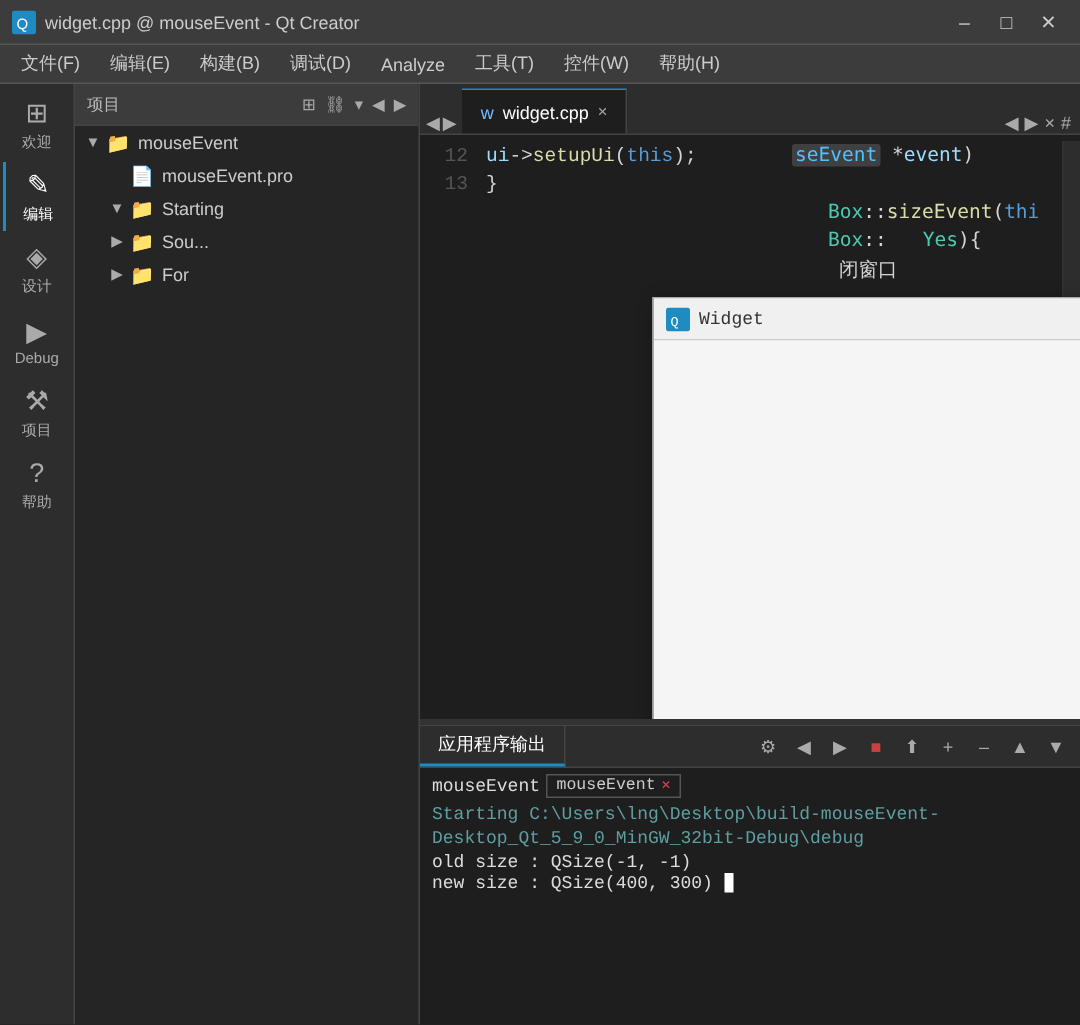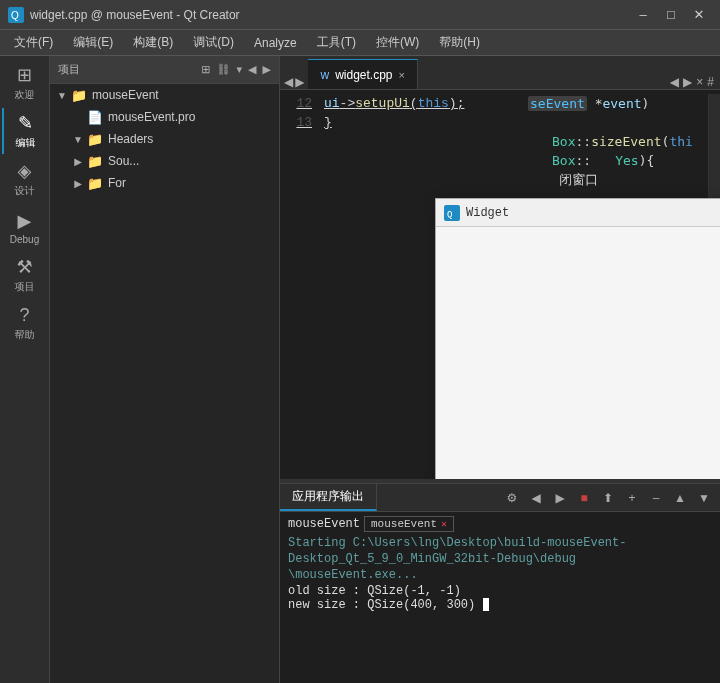--- a/index.html
+++ b/index.html
@@ -372,21 +372,21 @@
       <span class="tree-label">mouseEvent</span>
     </div>
     <div class="tree-item" style="padding-left:20px;">
       <span class="tree-arrow"> </span>
       <span class="tree-icon file-icon">📄</span>
       <span class="tree-label">mouseEvent.pro</span>
     </div>
     <div class="tree-item" style="padding-left:20px;">
       <span class="tree-arrow">▼</span>
       <span class="tree-icon folder-icon">📁</span>
-      <span class="tree-label">Headers</span>
+      <span class="tree-label">Starting</span>
     </div>
     <div class="tree-item" style="padding-left:20px;">
       <span class="tree-arrow">▶</span>
       <span class="tree-icon folder-icon">📁</span>
       <span class="tree-label">Sou...</span>
     </div>
     <div class="tree-item" style="padding-left:20px;">
       <span class="tree-arrow">▶</span>
       <span class="tree-icon folder-icon">📁</span>
       <span class="tree-label">For</span>
@@ -410,21 +410,21 @@
         <span style="cursor:pointer;">▶</span>
         <span style="cursor:pointer;">×</span>
         <span style="cursor:pointer;">#</span>
       </div>
     </div>
 
     <div style="flex:1;display:flex;flex-direction:column;overflow:hidden;position:relative;">
       <div class="editor-content">
 
         <div style="display:flex;height:100%;">
-          <div style="flex:1;padding-left:4px;overflow:hidden;text-decoration:underline;">
+          <div style="flex:1;padding-left:4px;overflow:hidden;">
             <div class="code-line">
               <span class="line-num">12</span>
               <span class="line-content"><span class="var">ui</span><span class="op">-&gt;</span><span class="fn">setupUi</span><span class="punc">(</span><span class="kw">this</span><span class="punc">);</span></span>
             </div>
             <div class="code-line">
               <span class="line-num">13</span>
               <span class="line-content"><span class="punc">}</span></span>
             </div>
           </div>
 
@@ -507,21 +507,20 @@
         <div class="bottom-content">
           <div style="display:flex;align-items:center;margin-bottom:4px;">
             <span style="color:#ddd;font-size:12px;">mouseEvent</span>
             <span class="mouseEvent-badge">
               <span>mouseEvent</span>
               <span class="badge-close">✕</span>
             </span>
           </div>
           <div class="output-process-line">Starting C:\Users\lng\Desktop\build-mouseEvent-</div>
           <div class="output-process-line">Desktop_Qt_5_9_0_MinGW_32bit-Debug\debug</div>
-          <div class="output-process-line">\mouseEvent.exe...</div>
           <div class="output-text">old size :  QSize(-1, -1)</div>
           <div class="output-text">
             <span>new size :  QSize(400, 300)</span>
             <span style="display:inline-block;width:6px;height:13px;background:#fff;vertical-align:middle;margin-left:1px;"></span>
           </div>
         </div>
       </div>
     </div>
   </div>
 </div>

